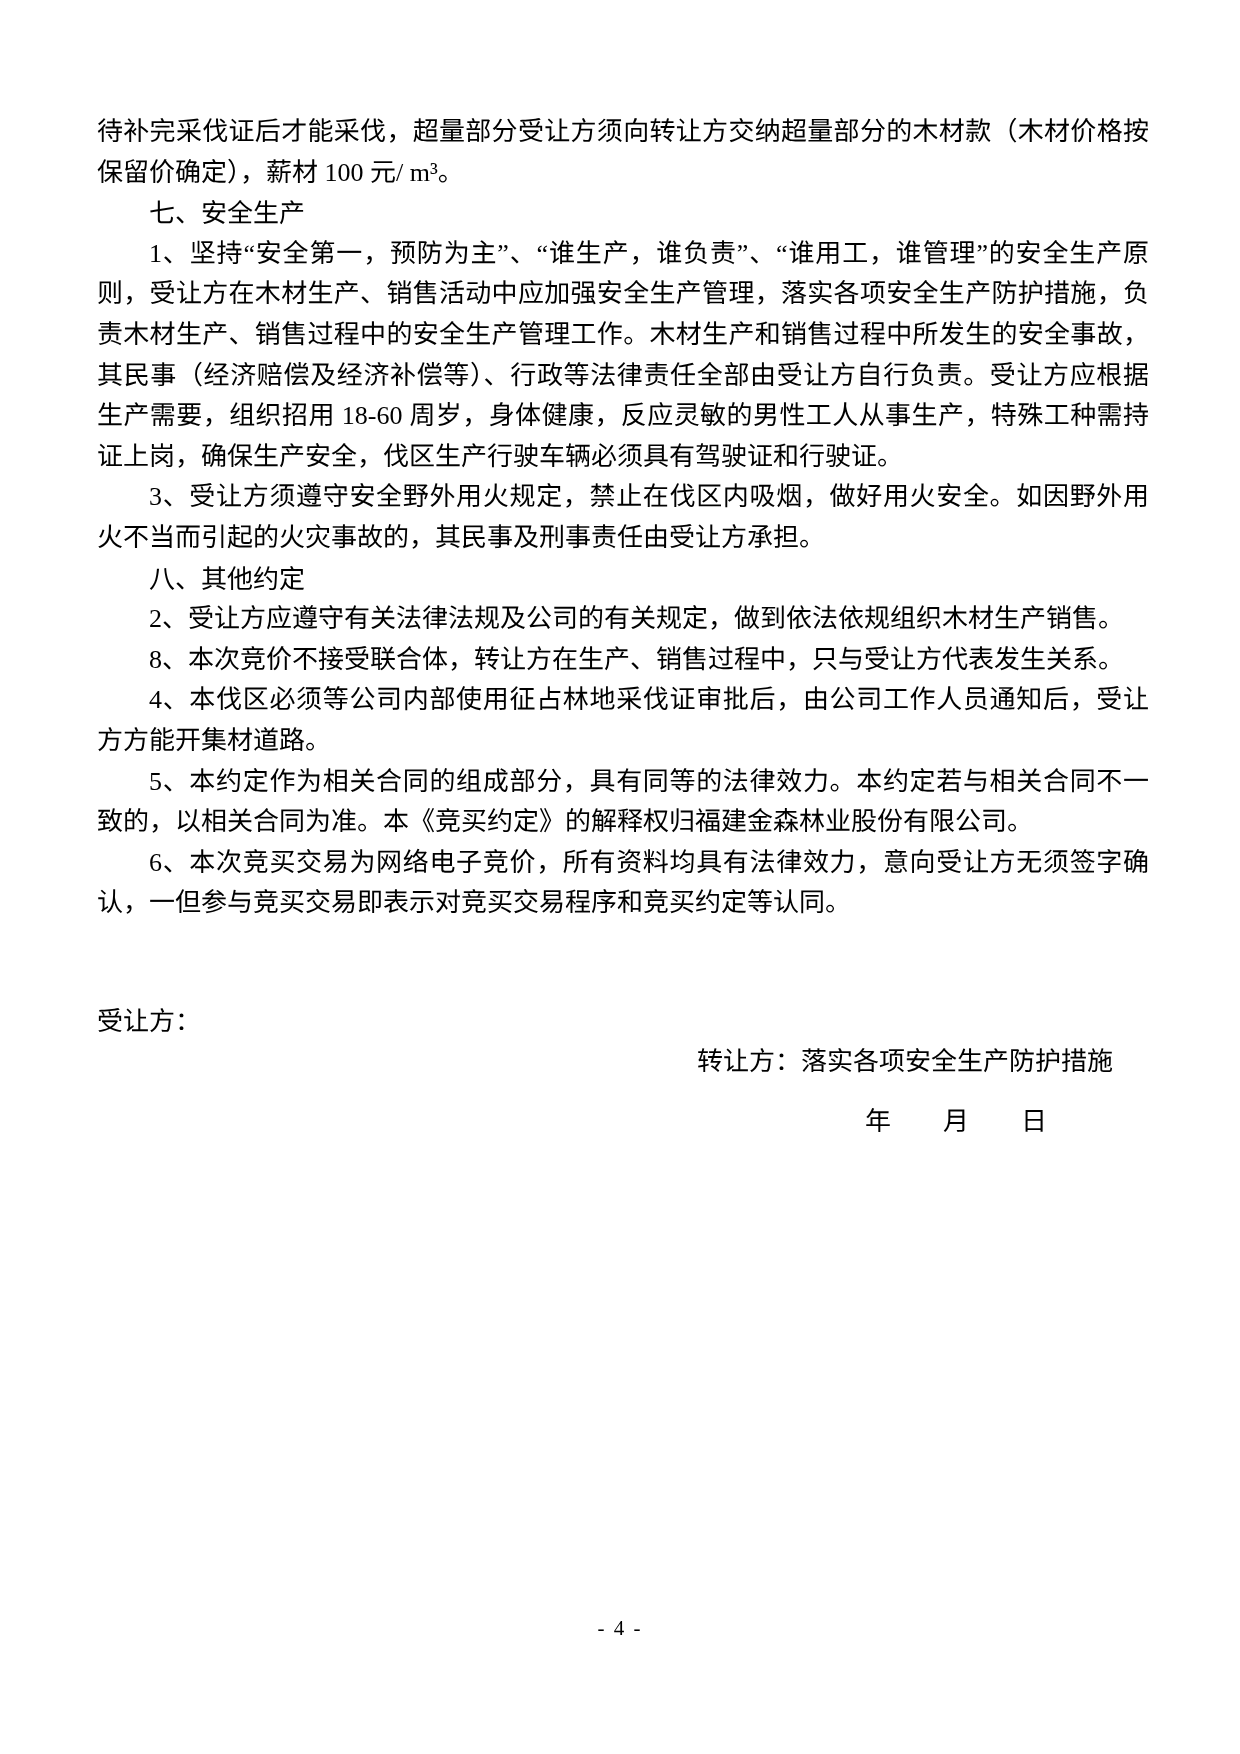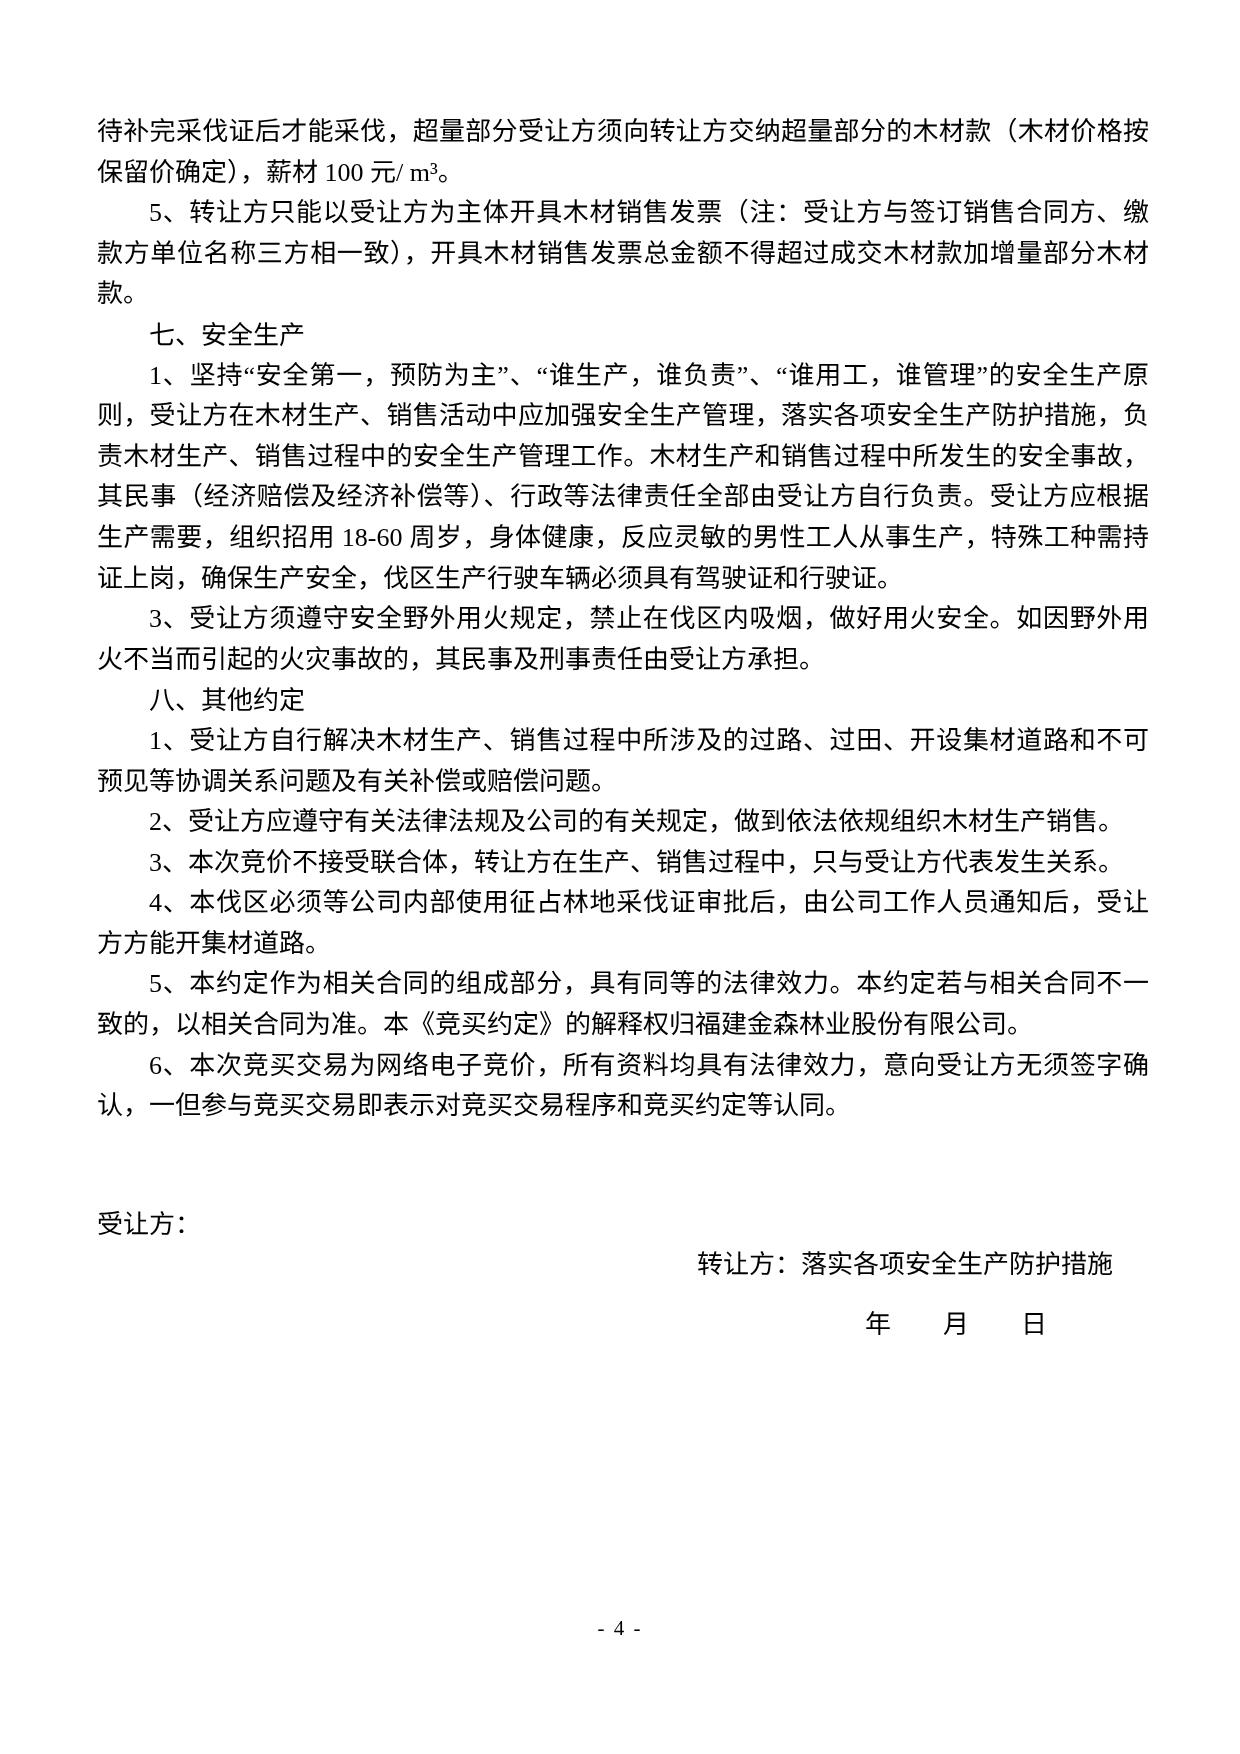--- a/index.html
+++ b/index.html
@@ -64,32 +64,30 @@
   }
 </style>
 </head>
 <body>
 
 <div class="page">
   <div class="content">
 
     <p class="para no-indent">待补完采伐证后才能采伐，超量部分受让方须向转让方交纳超量部分的木材款（木材价格按保留价确定），薪材 100 元/ m³。</p>
 
-    <p class="para">5、转让方只能以受让方为主体开具木材销售发票（注：受让方与签订销售合同方、缴款方单位名称三方相一致），开具木材销售发票总金额不得超过成交木材款加增量部分木材款。</p>
 
     <h2 class="heading">七、安全生产</h2>
 
     <p class="para">1、坚持“安全第一，预防为主”、“谁生产，谁负责”、“谁用工，谁管理”的安全生产原则，受让方在木材生产、销售活动中应加强安全生产管理，落实各项安全生产防护措施，负责木材生产、销售过程中的安全生产管理工作。木材生产和销售过程中所发生的安全事故，其民事（经济赔偿及经济补偿等）、行政等法律责任全部由受让方自行负责。受让方应根据生产需要，组织招用 18-60 周岁，身体健康，反应灵敏的男性工人从事生产，特殊工种需持证上岗，确保生产安全，伐区生产行驶车辆必须具有驾驶证和行驶证。</p>
     <p class="para">3、受让方须遵守安全野外用火规定，禁止在伐区内吸烟，做好用火安全。如因野外用火不当而引起的火灾事故的，其民事及刑事责任由受让方承担。</p>
 
     <h2 class="heading">八、其他约定</h2>
 
-    <p class="para">1、受让方自行解决木材生产、销售过程中所涉及的过路、过田、开设集材道路和不可预见等协调关系问题及有关补偿或赔偿问题。</p>
     <p class="para">2、受让方应遵守有关法律法规及公司的有关规定，做到依法依规组织木材生产销售。</p>
-    <p class="para">3、本次竞价不接受联合体，转让方在生产、销售过程中，只与受让方代表发生关系。</p>
+    <p class="para">8、本次竞价不接受联合体，转让方在生产、销售过程中，只与受让方代表发生关系。</p>
     <p class="para">4、本伐区必须等公司内部使用征占林地采伐证审批后，由公司工作人员通知后，受让方方能开集材道路。</p>
     <p class="para">5、本约定作为相关合同的组成部分，具有同等的法律效力。本约定若与相关合同不一致的，以相关合同为准。本《竞买约定》的解释权归福建金森林业股份有限公司。</p>
     <p class="para">6、本次竞买交易为网络电子竞价，所有资料均具有法律效力，意向受让方无须签字确认，一但参与竞买交易即表示对竞买交易程序和竞买约定等认同。</p>
 
     <div class="signature-row">
       <span class="sig-left">受让方：</span>
       <div class="sig-right">
         <div class="transferor-line">转让方：落实各项安全生产防护措施</div>
         <div class="date-line">年　　月　　日</div>
       </div>

